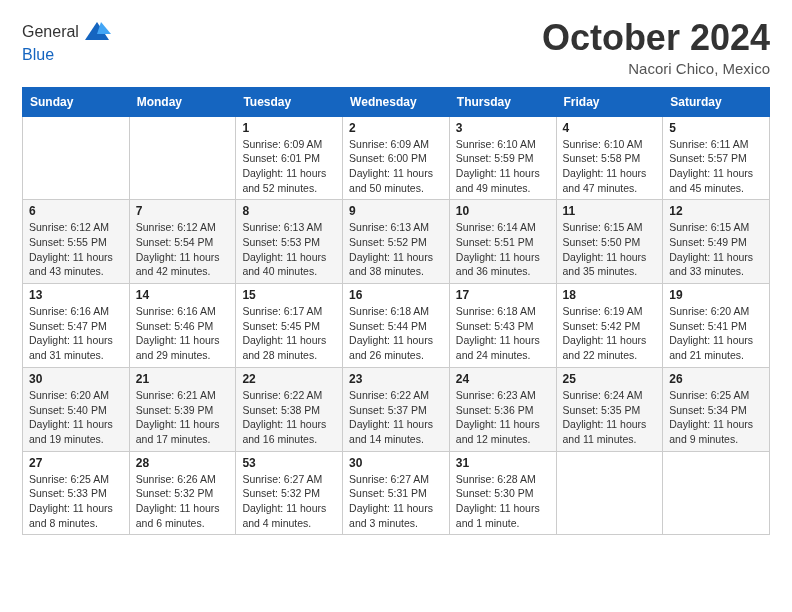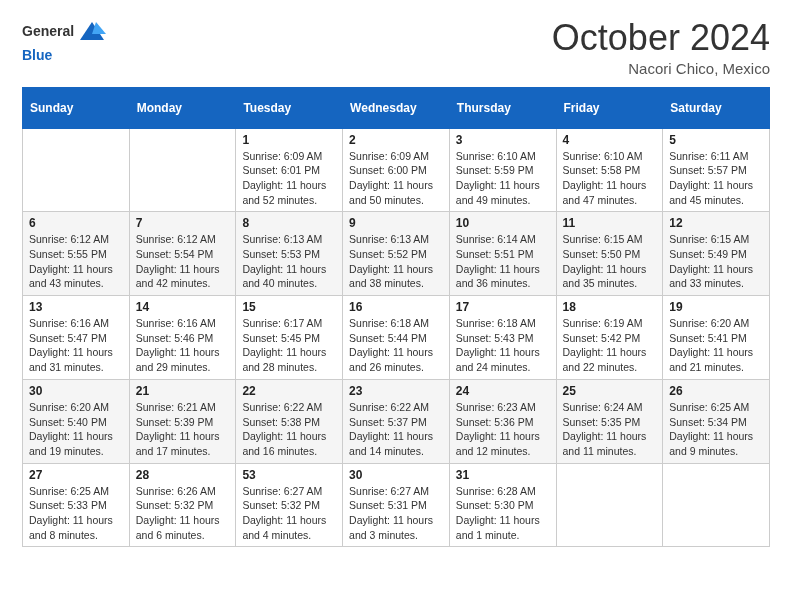--- a/index.html
+++ b/index.html
@@ -21,57 +21,57 @@
       justify-content: space-between;
       align-items: flex-start;
       margin-bottom: 10px;
     }
     .logo {
       display: flex;
       align-items: center;
       gap: 0px;
     }
     .logo-text {
-      font-size: 14px;
-      font-weight: bold;
+      font-size: 16px;
+      font-weight: normal;
       line-height: 1.1;
     }
     .logo-general { color: #333; }
     .logo-blue { color: #1565c0; }
     .logo-icon {
       width: 28px;
       height: 28px;
       margin-left: 2px;
     }
     .title-block {
       text-align: right;
     }
     .title-block h1 {
       font-size: 36px;
-      font-weight: normal;
+      font-weight: bold;
       color: #333;
       line-height: 1.1;
       text-align: right;
     }
     .title-block h2 {
       font-size: 15px;
       font-weight: normal;
       color: #555;
       margin-top: 2px;
     }
     .calendar {
       width: 100%;
       border-collapse: collapse;
       font-size: 11px;
     }
     .calendar th {
       background: #1565c0;
       color: #fff;
       text-align: left;
-      padding: 13px 7px;
+      padding: 7px 7px;
       font-size: 12px;
       font-weight: bold;
       border: 1px solid #1565c0;
     }
     .calendar td {
       border: 1px solid #ccc;
       vertical-align: top;
       padding: 4px 6px;
       width: calc(100% / 7);
       min-height: 70px;

